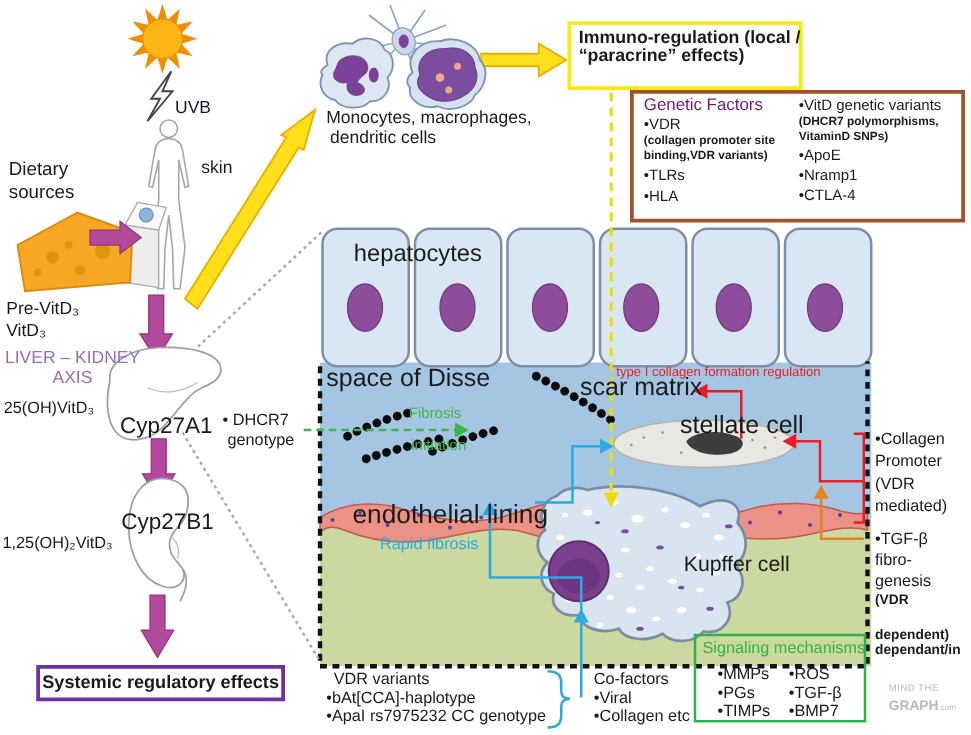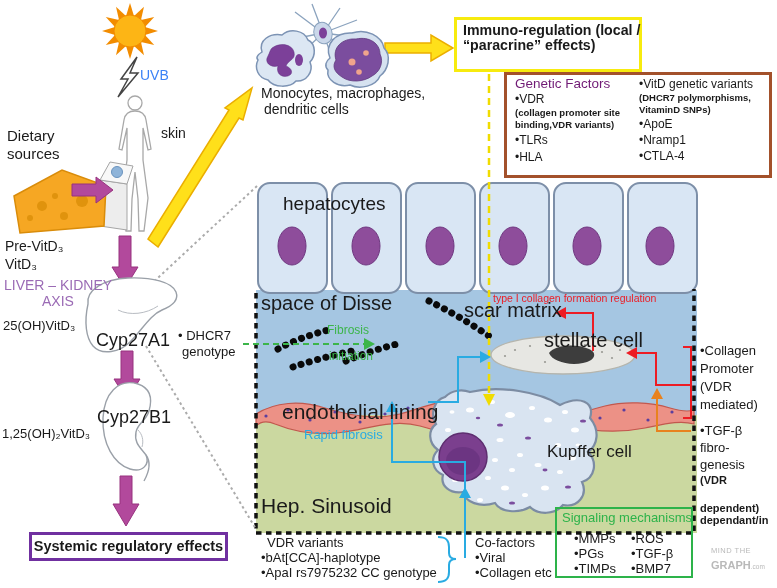--- a/index.html
+++ b/index.html
@@ -303,21 +303,21 @@
 <div class="tbox" style="left:555px;top:507px;width:138px;height:71px;border:2.5px solid #2DB34A;">
   <div class="s" style="left:5px;top:2px;font-size:13px;color:#2DB34A;">Signaling mechanisms</div>
   <div class="s" style="left:17px;top:23px;font-size:13px;">•MMPs</div>
   <div class="s" style="left:17px;top:38px;font-size:13px;">•PGs</div>
   <div class="s" style="left:17px;top:53px;font-size:13px;">•TIMPs</div>
   <div class="s" style="left:74px;top:23px;font-size:13px;">•ROS</div>
   <div class="s" style="left:74px;top:38px;font-size:13px;">•TGF-β</div>
   <div class="s" style="left:74px;top:53px;font-size:13px;">•BMP7</div>
 </div>
 
-<div class="s" style="left:140px;top:68px;font-size:14px;color:#3b82f6;">UVB</div>
+<div class="s" style="left:140px;top:78px;font-size:14px;color:#0f172a;">UVB</div>
 <div class="s" style="left:161px;top:126px;font-size:14px;">skin</div>
 <div class="s" style="left:7px;top:128px;font-size:15px;">Dietary</div>
 <div class="s" style="left:7px;top:146px;font-size:15px;">sources</div>
 <div class="s" style="left:5px;top:239px;font-size:14px;">Pre-VitD₃</div>
 <div class="s" style="left:5px;top:257px;font-size:14px;">VitD₃</div>
 <div class="s" style="left:4px;top:278px;font-size:14px;color:#9B6BB5;">LIVER – KIDNEY</div>
 <div class="s" style="left:42px;top:294px;font-size:14px;color:#9B6BB5;">AXIS</div>
 <div class="s" style="left:96px;top:302px;font-size:18px;margin-top:29px;">Cyp27A1</div>
 <div class="s" style="left:3px;top:319px;font-size:13px;">25(OH)VitD₃</div>
 <div class="s" style="left:178px;top:329px;font-size:13px;">• DHCR7</div>
@@ -331,21 +331,20 @@
 <div class="s" style="left:283px;top:194px;font-size:19px;">hepatocytes</div>
 <div class="s" style="left:261px;top:293px;font-size:20px;">space of Disse</div>
 <div class="s" style="left:493px;top:293px;font-size:10.5px;color:#ED1C24;">type I collagen formation regulation</div>
 <div class="s" style="left:464px;top:300px;font-size:20px;">scar matrix</div>
 <div class="s" style="left:544px;top:330px;font-size:20px;">stellate cell</div>
 <div class="s" style="left:327px;top:324px;font-size:12px;color:#3CB54A;">Fibrosis</div>
 <div class="s" style="left:329px;top:350px;font-size:12px;color:#3CB54A;">initiation</div>
 <div class="s" style="left:282px;top:401px;font-size:21px;">endothelial lining</div>
 <div class="s" style="left:304px;top:428px;font-size:13px;color:#29ABE2;">Rapid fibrosis</div>
 <div class="s" style="left:547px;top:443px;font-size:17px;">Kupffer cell</div>
-<div class="s" style="left:261px;top:495px;font-size:21px;">Hep. Sinusoid</div>
 
 <div class="s" style="left:700px;top:344px;font-size:13px;">•Collagen</div>
 <div class="s" style="left:700px;top:362px;font-size:13px;">Promoter</div>
 <div class="s" style="left:700px;top:380px;font-size:13px;">(VDR</div>
 <div class="s" style="left:700px;top:398px;font-size:13px;">mediated)</div>
 <div class="s" style="left:700px;top:424px;font-size:13px;">•TGF-β</div>
 <div class="s" style="left:700px;top:441px;font-size:13px;">fibro-</div>
 <div class="s" style="left:700px;top:458px;font-size:13px;">genesis</div>
 <div class="s" style="left:700px;top:475px;font-size:11px;font-weight:bold;">(VDR</div>
 <div class="s" style="left:700px;top:489px;font-size:11px;font-weight:bold;margin-top:26px;">dependant/in</div>

